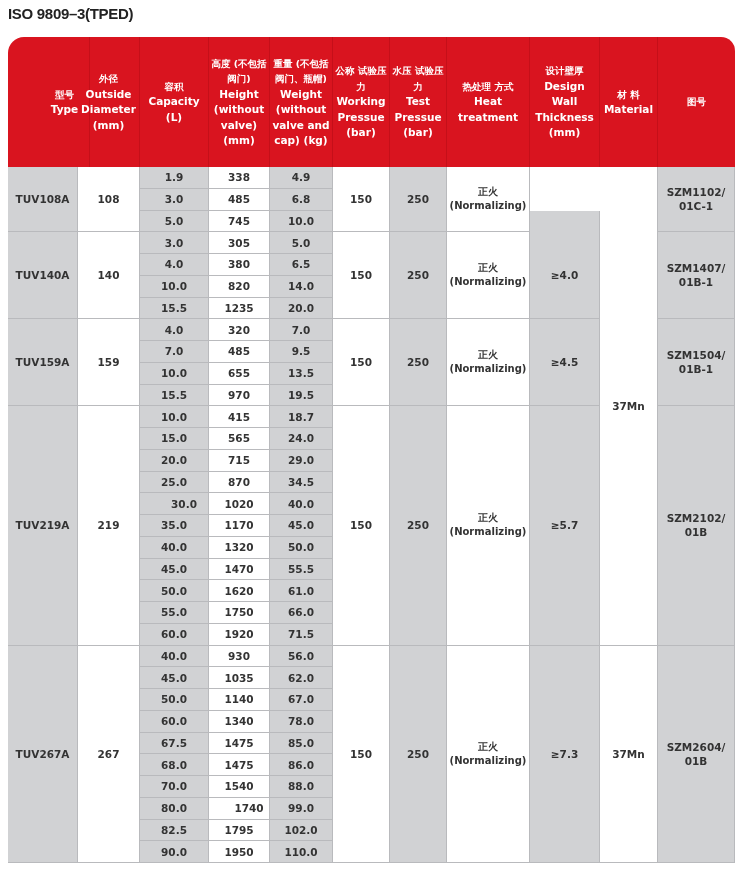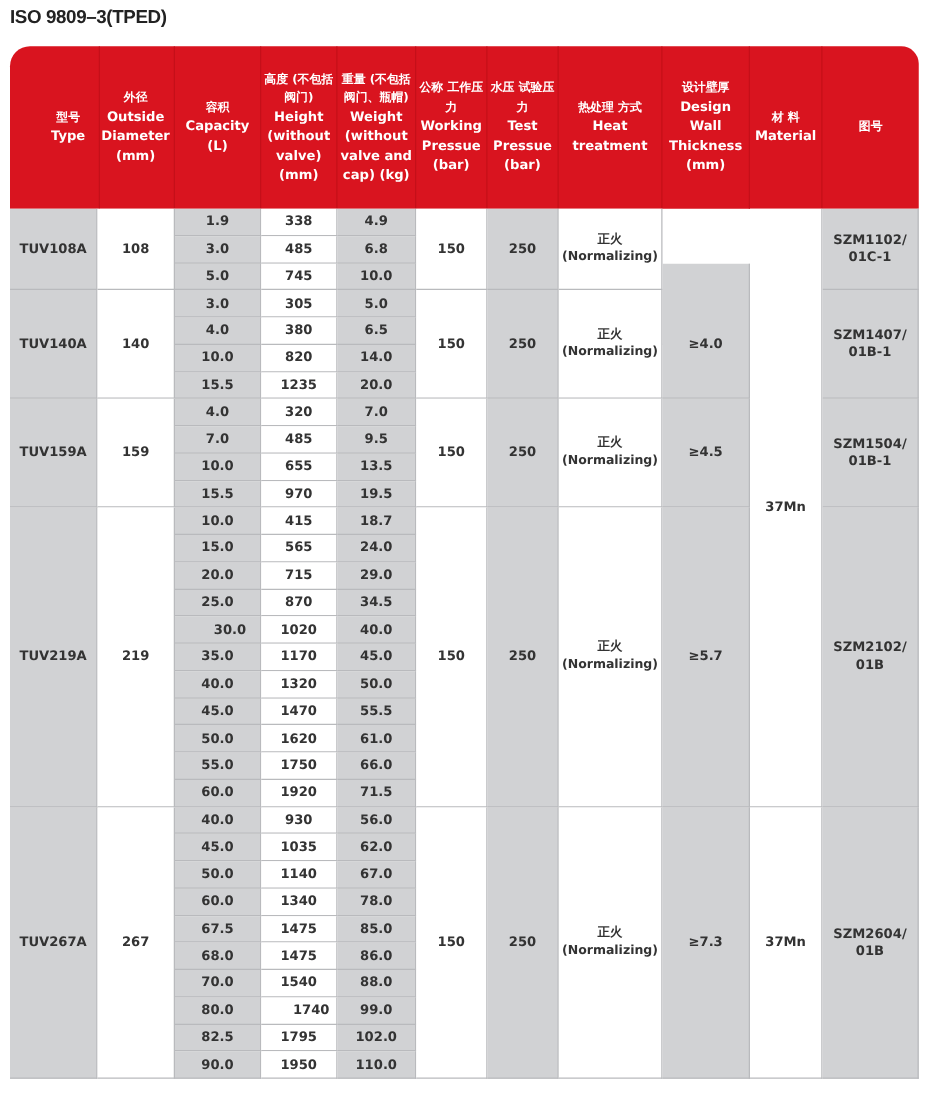--- a/index.html
+++ b/index.html
@@ -27,21 +27,21 @@
     .cell .small { display: block; font-size: 10px; }
     .cell .cn { display: block; font-size: 10px; }
   </style>
 </head>
 <body>
 
 <div class="title">ISO 9809–3(TPED)</div>
 
 <div class="tbl">
   <div class="header" id="hdr">
-      <div class="hcell" style="left: 2px; width: 70px; padding-left: 22px;">
+      <div class="hcell" style="left: 12px; width: 70px; padding-left: 22px;">
         <div>
           <span class="cn">型号</span>
           <span class="en">Type</span>
         </div>
       </div>
       <div class="hcell" style="left: 70px; width: 62px;">
         <div>
           <span class="cn">外径</span>
           <span class="en">Outside Diameter (mm)</span>
         </div>
@@ -59,21 +59,21 @@
         </div>
       </div>
       <div class="hcell" style="left: 262px; width: 63px; justify-content: flex-end;">
         <div>
           <span class="cn">重量 (不包括阀门、瓶帽)</span>
           <span class="en">Weight (without valve and cap) (kg)</span>
         </div>
       </div>
       <div class="hcell" style="left: 325px; width: 57px;">
         <div>
-          <span class="cn">公称 工作压力</span>
+          <span class="cn">公称 试验压力</span>
           <span class="en">Working Pressue (bar)</span>
         </div>
       </div>
       <div class="hcell" style="left: 382px; width: 57px;">
         <div>
           <span class="cn">水压 试验压力</span>
           <span class="en">Test Pressue (bar)</span>
         </div>
       </div>
       <div class="hcell" style="left: 439px; width: 83px;">

